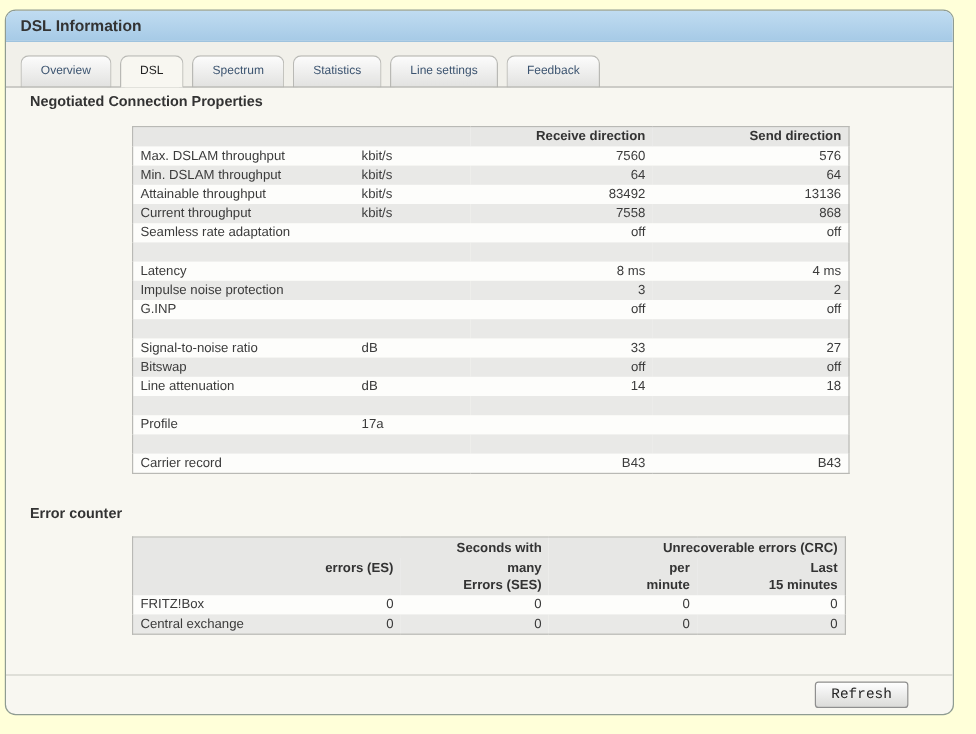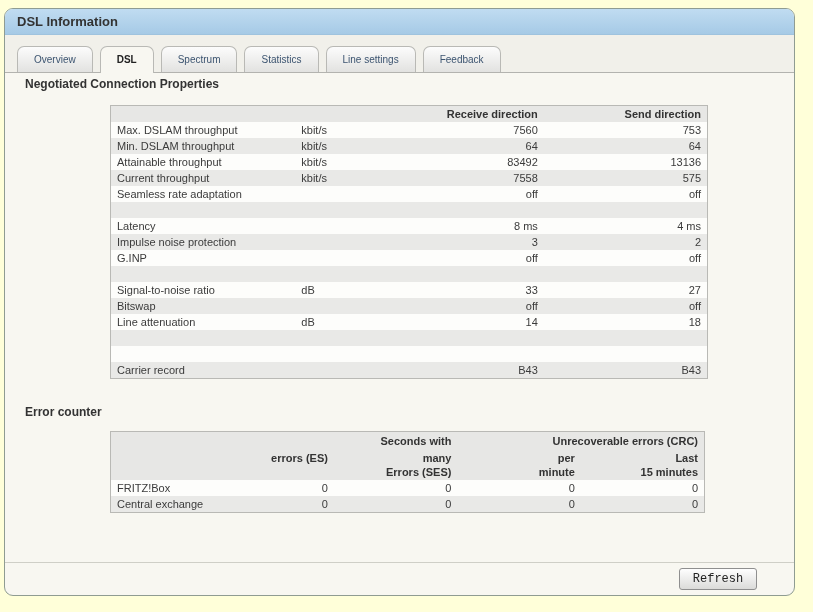--- a/index.html
+++ b/index.html
@@ -44,21 +44,21 @@
     padding:0 16px; margin-right:7px;
     background:linear-gradient(#fcfcfc,#e1e1df);
     border:1px solid #b9b9b5; border-bottom:none;
     border-radius:7px 7px 0 0;
     color:#3c5470; font-size:10px;
     cursor:pointer; white-space:nowrap;
   }
   .tab.active {
     position:relative; z-index:2;
     background:#f8f7f1;
-    font-weight:bold; color:#222;
+    font-weight:normal; color:#222;
   }
   
   .content { padding:0 0 0 10px; }
   .section-heading {
     font-size:12px; font-weight:bold; color:#333;
     margin:4px 0 0 10px;
   }
   .section-heading.second { margin-top:26px; }
   table {
     border-collapse:collapse;
@@ -141,39 +141,39 @@
           <th></th>
           <th class="num">Receive direction</th>
           <th class="num">Send direction</th>
         </tr>
       </thead>
       <tbody>
         <tr>
           <td>Max. DSLAM throughput</td>
           <td>kbit/s</td>
           <td class="num">7560</td>
-          <td class="num">753</td>
+          <td class="num">576</td>
         </tr>
         <tr>
           <td>Min. DSLAM throughput</td>
           <td>kbit/s</td>
           <td class="num">64</td>
           <td class="num">64</td>
         </tr>
         <tr>
           <td>Attainable throughput</td>
           <td>kbit/s</td>
           <td class="num">83492</td>
           <td class="num">13136</td>
         </tr>
         <tr>
           <td>Current throughput</td>
           <td>kbit/s</td>
           <td class="num">7558</td>
-          <td class="num">575</td>
+          <td class="num">868</td>
         </tr>
         <tr>
           <td>Seamless rate adaptation</td>
           <td></td>
           <td class="num">off</td>
           <td class="num">off</td>
         </tr>
         <tr>
             <td></td>
             <td></td>
@@ -221,20 +221,26 @@
           <td>dB</td>
           <td class="num">14</td>
           <td class="num">18</td>
         </tr>
         <tr>
             <td></td>
             <td></td>
             <td></td>
             <td></td>
           </tr>
+        <tr>
+          <td>Profile</td>
+          <td>17a</td>
+          <td class="num"></td>
+          <td class="num"></td>
+        </tr>
         <tr>
             <td></td>
             <td></td>
             <td></td>
             <td></td>
           </tr>
         <tr>
           <td>Carrier record</td>
           <td></td>
           <td class="num">B43</td>

